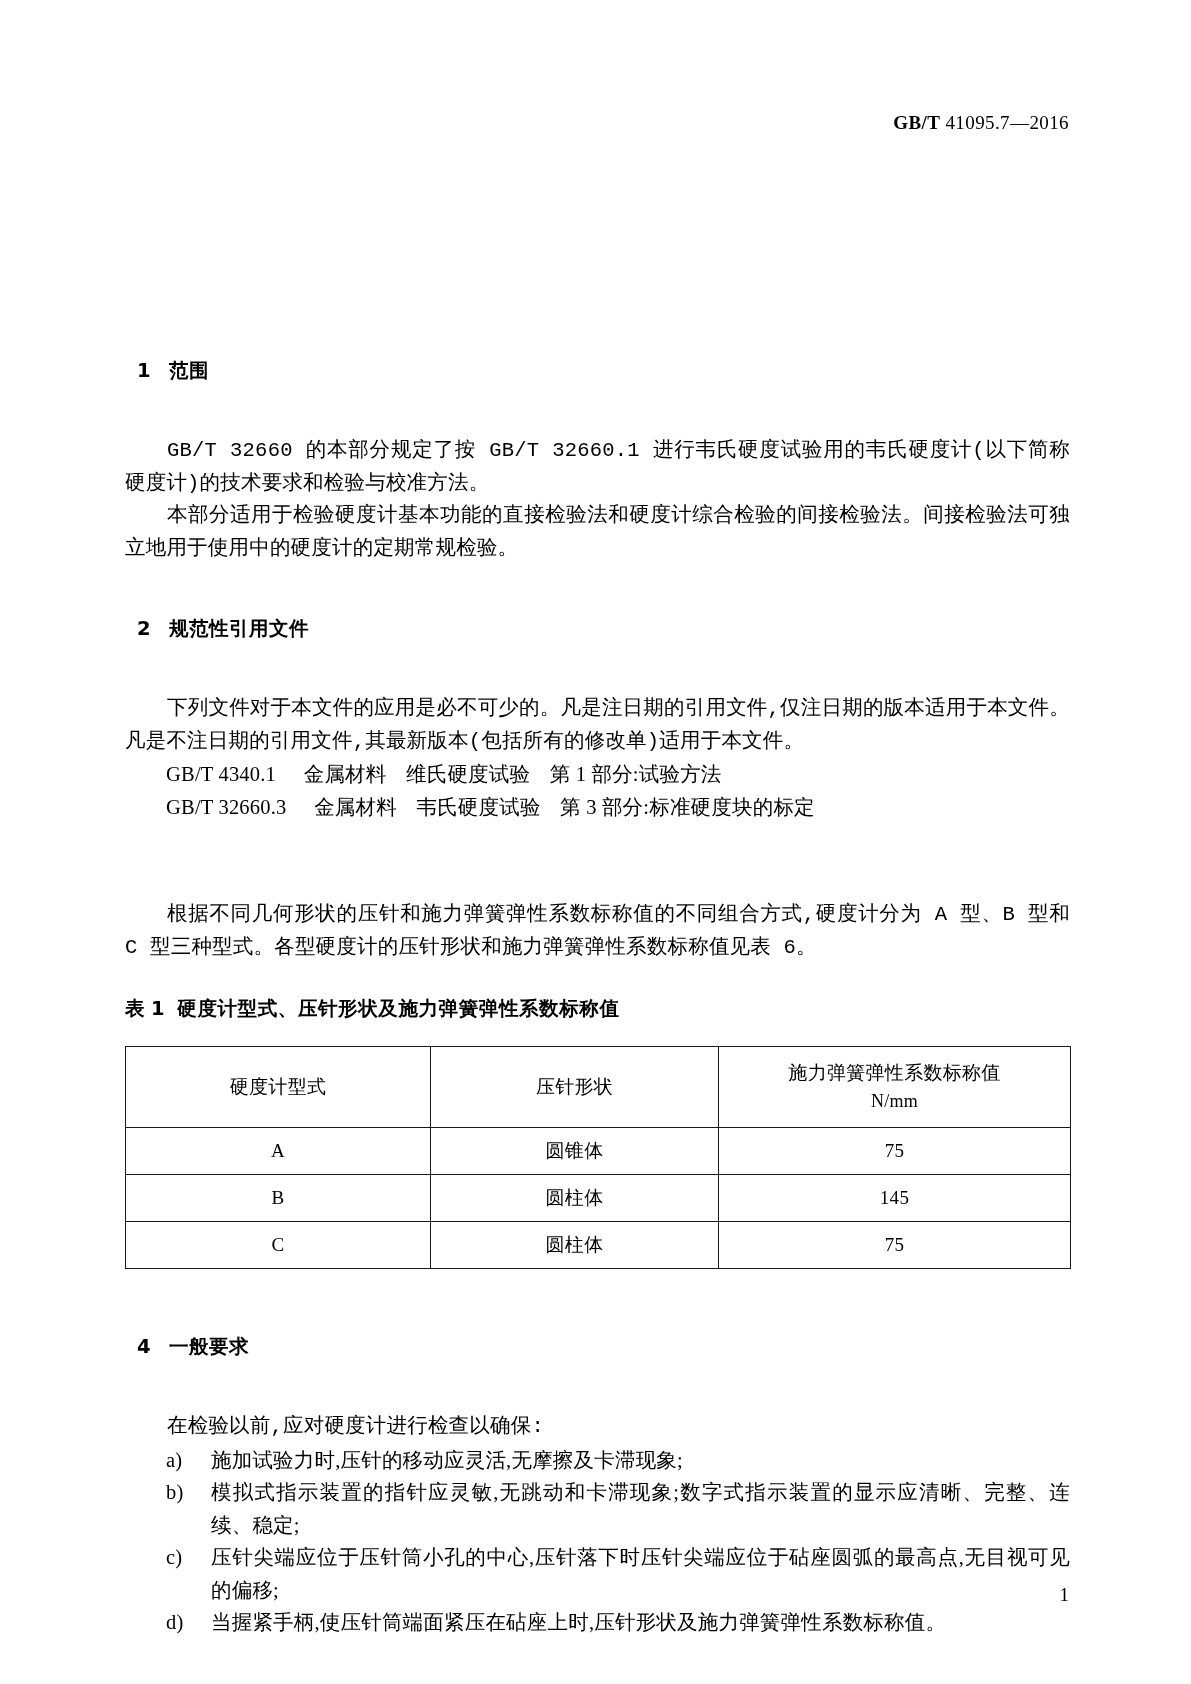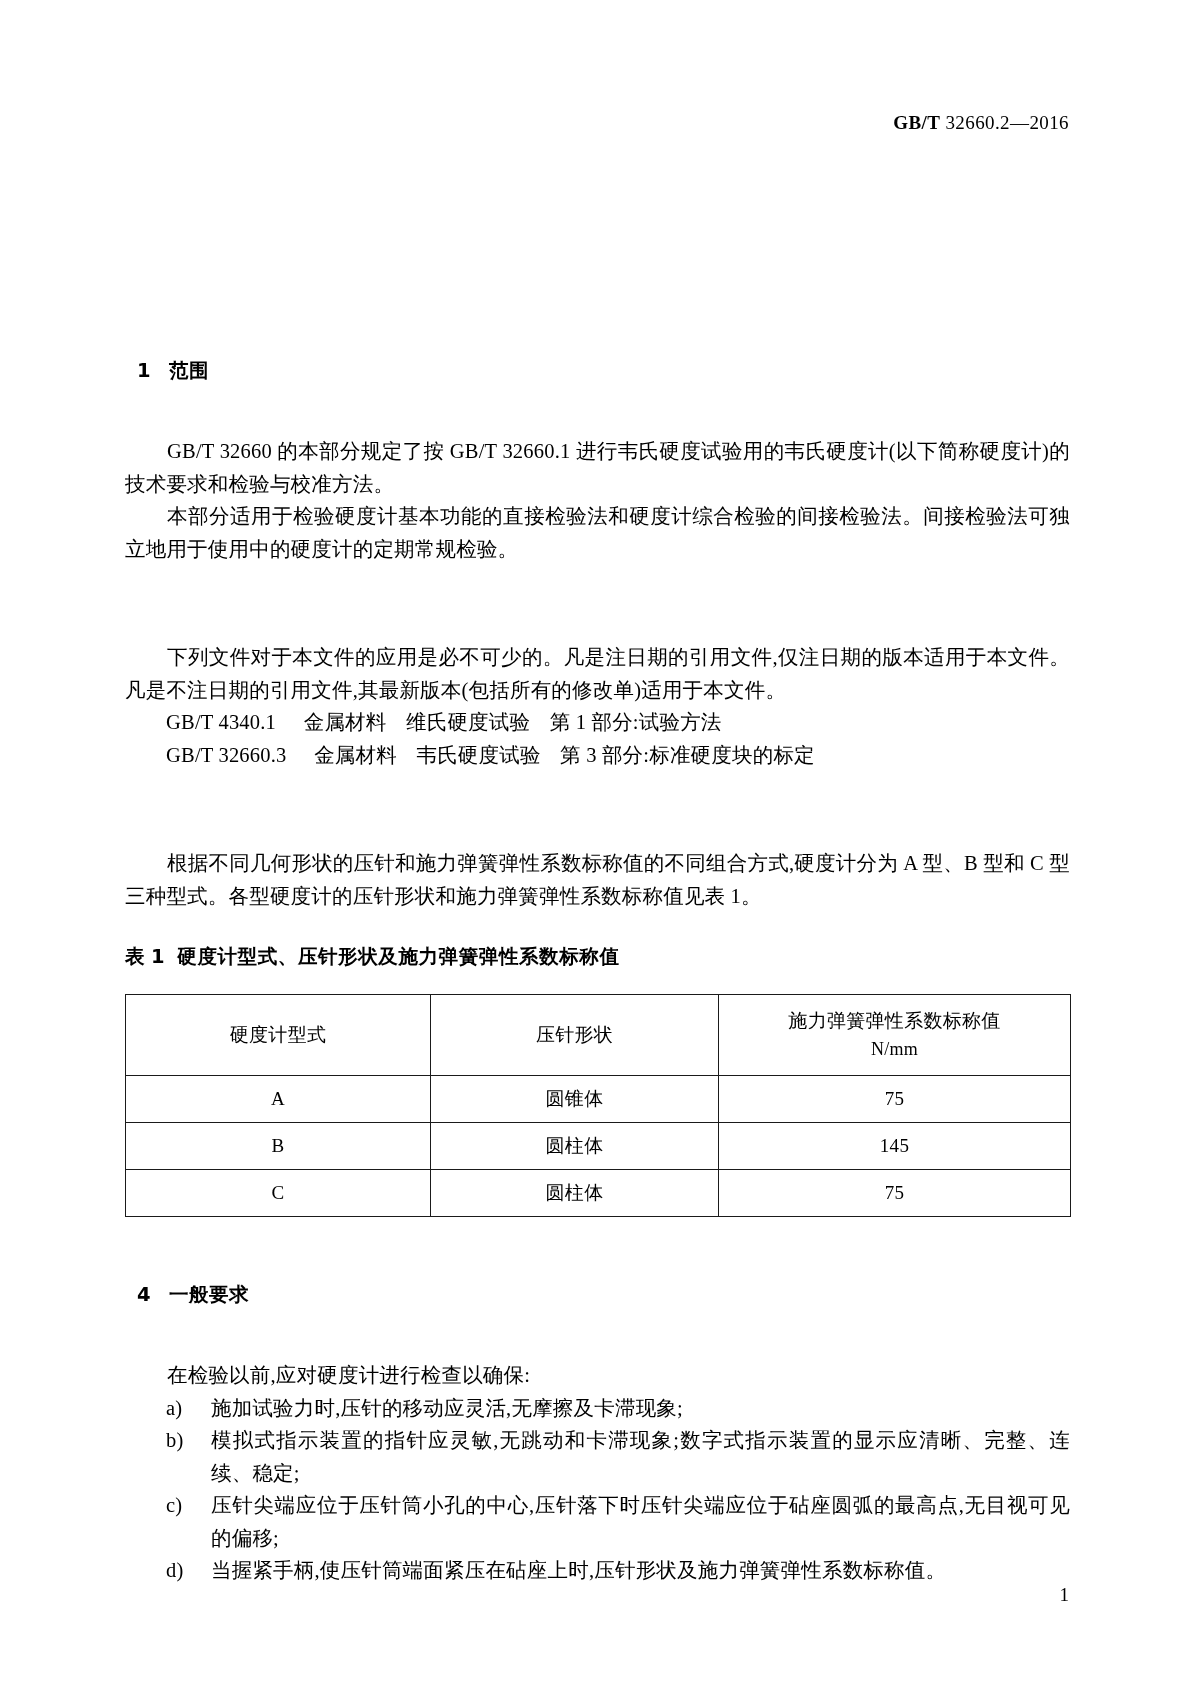--- a/index.html
+++ b/index.html
@@ -74,21 +74,21 @@
   .sec-gap-2 { height: 30px; }
 
   p.para {
     margin: 0;
     font-size: 20.5px;
     line-height: 32.5px;
     text-align: justify;
     text-justify: inter-ideograph;
     letter-spacing: 0.2px;
   }
-  p.indent { text-indent: 2.05em; }
+  p.indent { text-indent: 2.05em; font-family: Liberation Mono, monospace; }
 
   .ref-line {
     font-size: 20.5px;
     line-height: 32.5px;
     padding-left: 41px;
     white-space: nowrap;
     letter-spacing: 0.2px;
   }
   .ref-line .gap-s { display: inline-block; width: 0.95em; }
   .ref-line .gap-m { display: inline-block; width: 1.35em; }
@@ -164,49 +164,52 @@
     font-family: "Liberation Serif", "DejaVu Serif", serif;
   }
 </style>
 </head>
 <body>
 
 <div class="page">
 
   <div class="header">
     <span class="std-prefix">GB/T</span>
-    <span>32660.2—2016</span>
+    <span>41095.7—2016</span>
   </div>
 
 
   <div class="content">
 
     <h2 class="section">
       <span class="num">1</span><span>范围</span>
     </h2>
     <div class="sec-gap-1"></div>
     <p class="para indent">GB/T 32660 的本部分规定了按 GB/T 32660.1 进行韦氏硬度试验用的韦氏硬度计(以下简称硬度计)的技术要求和检验与校准方法。</p>
     <p class="para indent">本部分适用于检验硬度计基本功能的直接检验法和硬度计综合检验的间接检验法。间接检验法可独立地用于使用中的硬度计的定期常规检验。</p>
 
     <div class="sec-gap-1"></div>
 
+    <h2 class="section">
+      <span class="num">2</span><span>规范性引用文件</span>
+    </h2>
     <div class="sec-gap-1"></div>
     <p class="para indent">下列文件对于本文件的应用是必不可少的。凡是注日期的引用文件,仅注日期的版本适用于本文件。凡是不注日期的引用文件,其最新版本(包括所有的修改单)适用于本文件。</p>
 
     <div class="ref-line">
       <span>GB/T 4340.1</span><span class="gap-m"></span><span>金属材料</span><span class="gap-s"></span><span>维氏硬度试验</span><span class="gap-s"></span><span>第 1 部分:试验方法</span>
     </div>
     <div class="ref-line">
       <span>GB/T 32660.3</span><span class="gap-m"></span><span>金属材料</span><span class="gap-s"></span><span>韦氏硬度试验</span><span class="gap-s"></span><span>第 3 部分:标准硬度块的标定</span>
     </div>
 
     <div class="sec-gap-1"></div>
 
     <div class="sec-gap-1"></div>
-    <p class="para indent">根据不同几何形状的压针和施力弹簧弹性系数标称值的不同组合方式,硬度计分为 A 型、B 型和 C 型三种型式。各型硬度计的压针形状和施力弹簧弹性系数标称值见表 1。</p>
+    <p class="para indent">根据不同几何形状的压针和施力弹簧弹性系数标称值的不同组合方式,硬度计分为 A 型、B 型和 C 型三种型式。各型硬度计的压针形状和施力弹簧弹性系数标称值见表 6。</p>
 
     <div class="sec-gap-2"></div>
 
     <p class="table-caption">
       <span>表</span><span class="tnum">1</span><span>硬度计型式、压针形状及施力弹簧弹性系数标称值</span>
     </p>
 
     <table class="spec">
       <colgroup>
         <col class="col-a">

